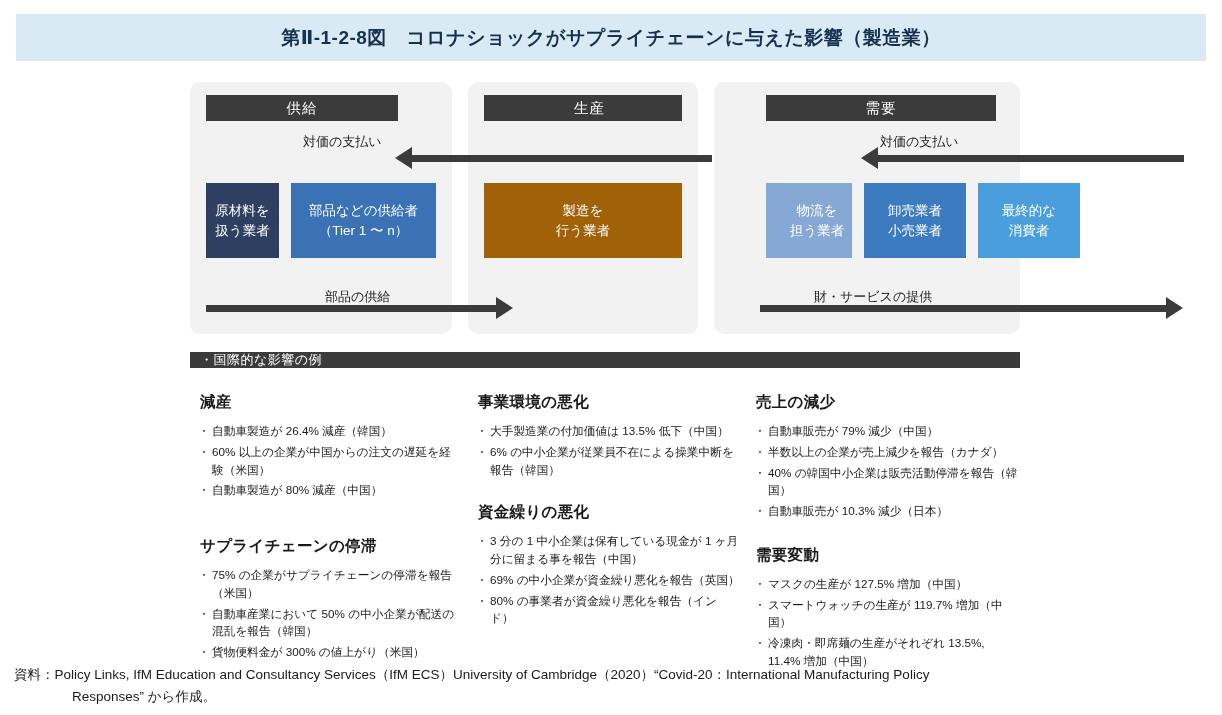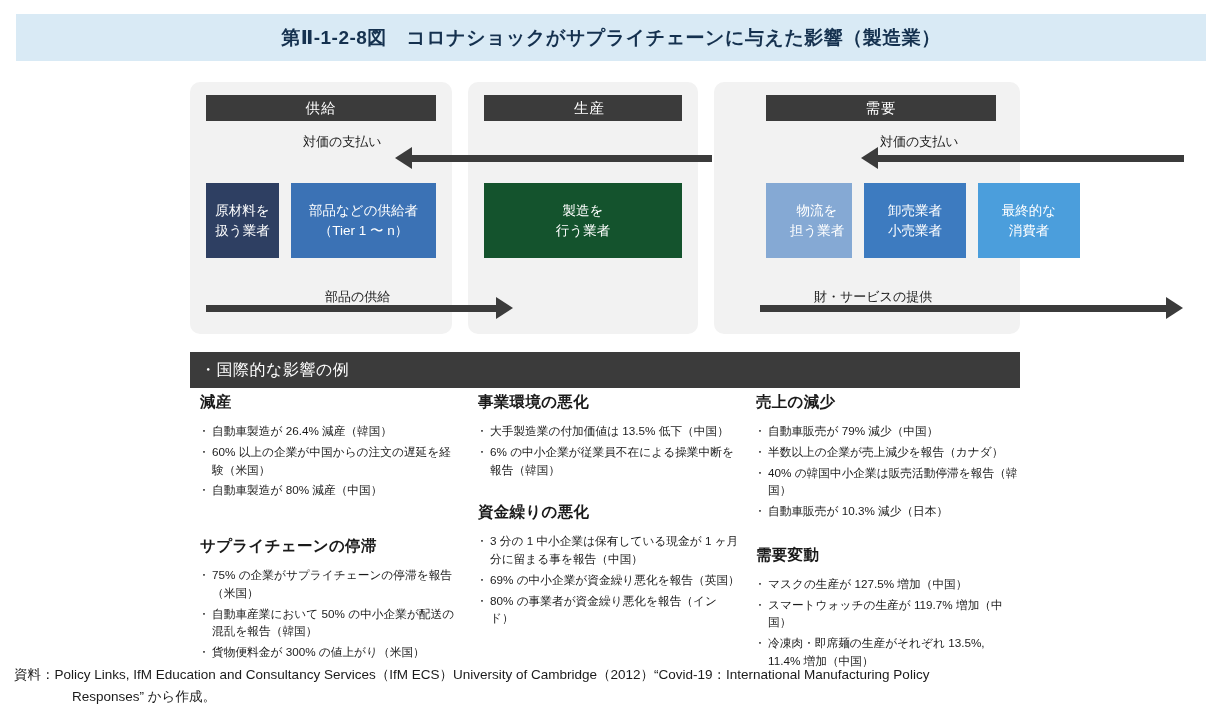--- a/index.html
+++ b/index.html
@@ -56,21 +56,21 @@
     position: absolute;
     height: 26px;
     background: #3b3b3b;
     color: #ffffff;
     font-size: 14.5px;
     display: flex;
     align-items: center;
     justify-content: center;
     letter-spacing: 1px;
   }
-  .hdr-supply  { left: 16px;  top: 13px; width: 230px; font-family: Liberation Serif, serif; }
+  .hdr-supply  { left: 16px;  top: 13px; width: 192px; font-family: Liberation Serif, serif; }
   .hdr-prod    { left: 294px; top: 13px; width: 198px; padding-left: 13px; }
   .hdr-demand  { left: 576px; top: 13px; width: 230px; }
 
   .flow-label {
     position: absolute;
     font-size: 13px;
     color: #1a1a1a;
     white-space: nowrap;
   }
   .lbl-pay-left   { left: 113px; top: 51px; }
@@ -114,35 +114,35 @@
     font-size: 13.5px;
     line-height: 1.45;
     display: flex;
     align-items: center;
     justify-content: center;
     text-align: center;
     padding: 0 4px;
   }
   .node-raw     { left: 16px;  width: 73px;  background: #2e3f62; }
   .node-parts   { left: 101px; width: 145px; background: #3b72b5; }
-  .node-maker   { left: 294px; width: 198px; background: #14532d; }
+  .node-maker   { left: 294px; width: 198px; background: #a16207; }
   .node-logi    { left: 576px; width: 86px;  background: #85a9d4; padding-left: 20px; }
   .node-whole   { left: 674px; width: 102px; background: #3d7bc0; }
   .node-consume { left: 788px; width: 102px; background: #4b9edc; }
 
   
   .examples-header {
     position: absolute;
     left: 190px;
     top: 352px;
     width: 830px;
-    height: 36px;
+    height: 16px;
     background: #3b3b3b;
     color: #ffffff;
-    font-size: 16px;
+    font-size: 13px;
     display: flex;
     align-items: center;
     padding-left: 10px;
     letter-spacing: 0.5px;
   }
 
   .examples-grid {
     position: absolute;
     left: 190px;
     top: 392px;
@@ -325,15 +325,15 @@
       <ul class="ex-list">
         <li>マスクの生産が 127.5% 増加（中国）</li>
         <li>スマートウォッチの生産が 119.7% 増加（中国）</li>
         <li>冷凍肉・即席麺の生産がそれぞれ 13.5%, 11.4% 増加（中国）</li>
       </ul>
     </div>
   </div>
 </div>
 
 <div class="source-note">
-  <span>資料：Policy Links, IfM Education and Consultancy Services（IfM ECS）University of Cambridge（2012）“Covid-19：International Manufacturing Policy</span>
+  <span>資料：Policy Links, IfM Education and Consultancy Services（IfM ECS）University of Cambridge（2020）“Covid-20：International Manufacturing Policy</span>
   <span class="indent">Responses” から作成。</span>
 </div>
 
 </body></html>

